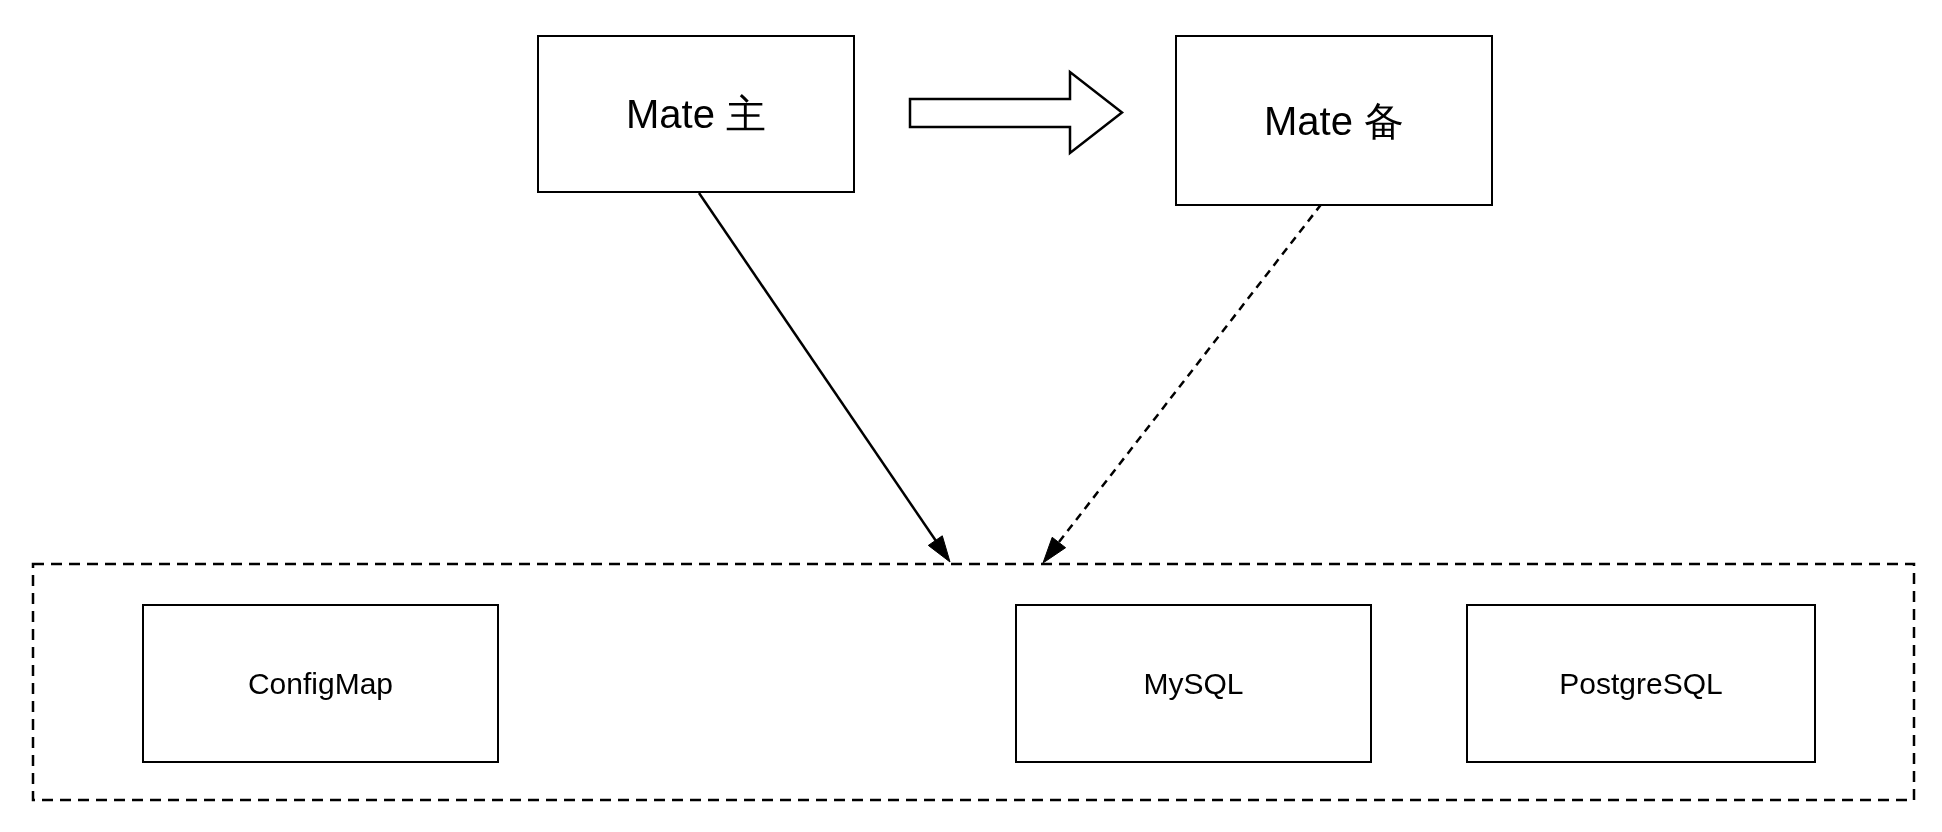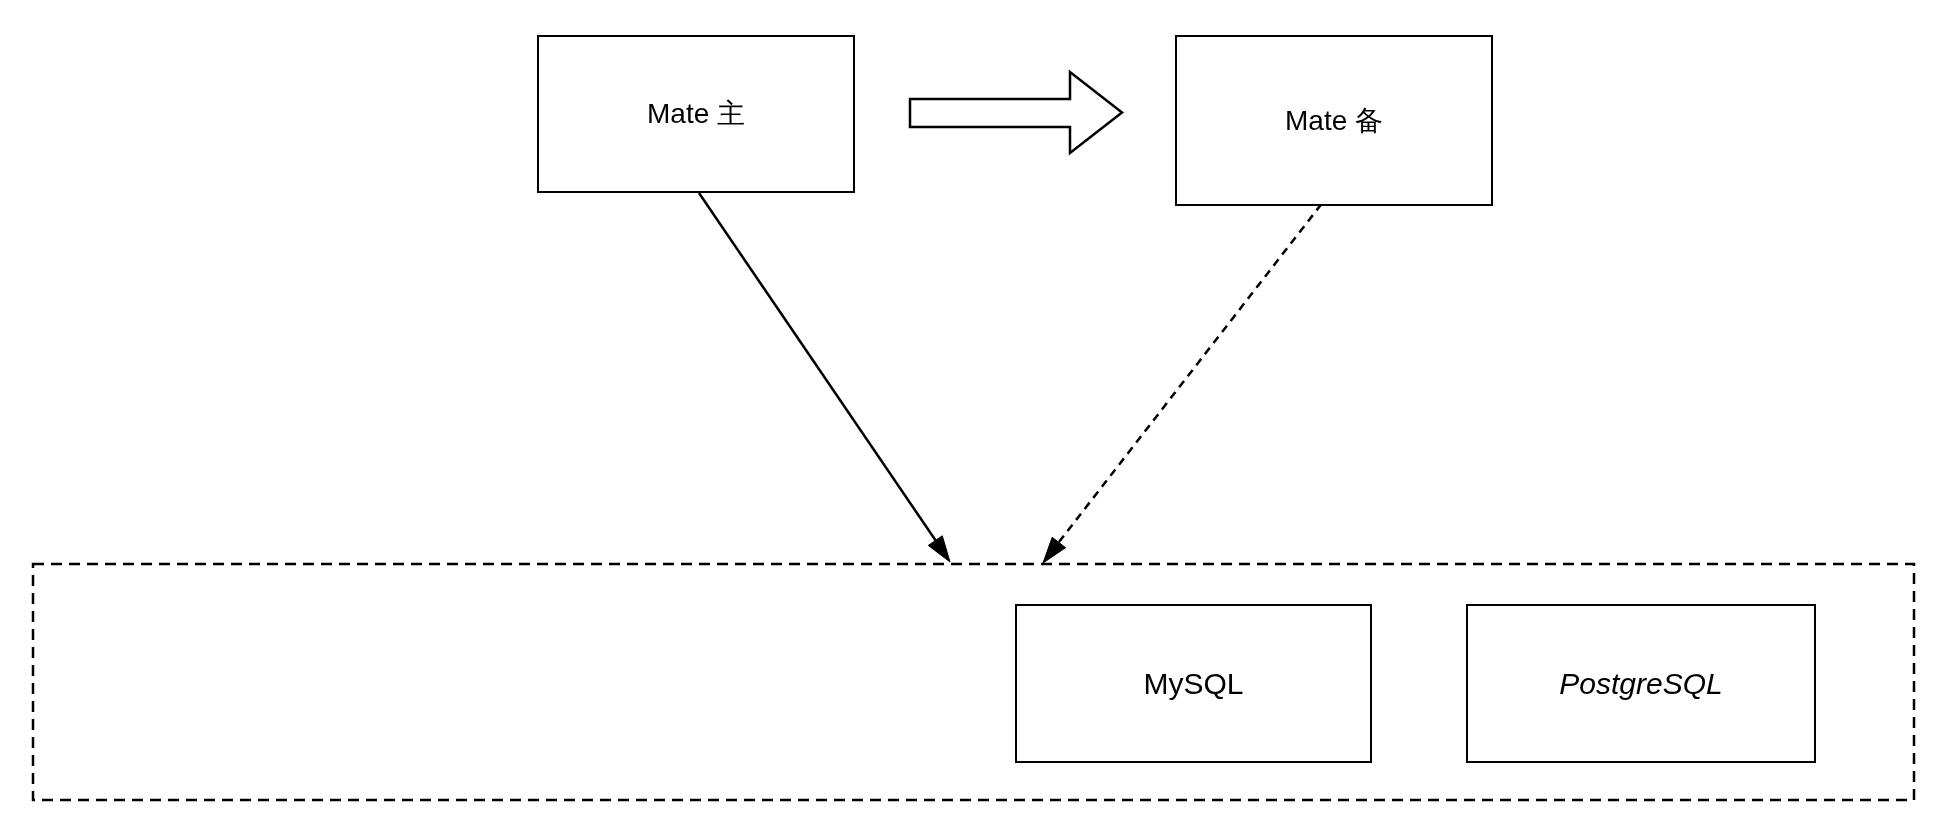--- a/index.html
+++ b/index.html
@@ -25,21 +25,21 @@
     display: block;
   }
   .node {
     position: absolute;
     box-sizing: border-box;
     border: 2.5px solid #000000;
     background: #ffffff;
     display: flex;
     align-items: center;
     justify-content: center;
-    font-size: 28px;
+    font-size: 40px;
     line-height: 1.2;
     text-align: left;
   }
   .node-mate-primary { left: 537px; top: 35px;  width: 318px; height: 158px; }
   .node-mate-backup  { left: 1175px; top: 35px; width: 318px; height: 171px; }
 
   .edge-label {
     position: absolute;
     left: 886px;
     top: 42px;
@@ -66,21 +66,21 @@
     background: #ffffff;
     display: flex;
     align-items: center;
     justify-content: center;
     font-size: 30px;
     text-align: center;
   }
   .shared-node-0 { left: 110px;  width: 357px; }  
   .shared-node-1 { left: 541px;  width: 357px; }  
   .shared-node-2 { left: 983px;  width: 357px; }  
-  .shared-node-3 { left: 1434px; width: 350px; font-style: italic; }  
+  .shared-node-3 { left: 1434px; width: 350px; }  
 
   .label-text { display: inline-block; }
 </style>
 </head>
 <body>
 
 <div class="canvas">
 
   <svg class="overlay" viewBox="0 0 1942 832" xmlns="http://www.w3.org/2000/svg">
 
@@ -99,20 +99,23 @@
     <span class="label-text">Mate 主</span>
   </div>
 
 
   <div class="node node-mate-backup">
     <span class="label-text">Mate 备</span>
   </div>
 
   <div class="shared-group">
 
+    <div class="shared-node shared-node-0">
+      <span class="label-text">ConfigMap</span>
+    </div>
 
 
     <div class="shared-node shared-node-2">
       <span class="label-text">MySQL</span>
     </div>
 
     <div class="shared-node shared-node-3">
       <span class="label-text">PostgreSQL</span>
     </div>
 

